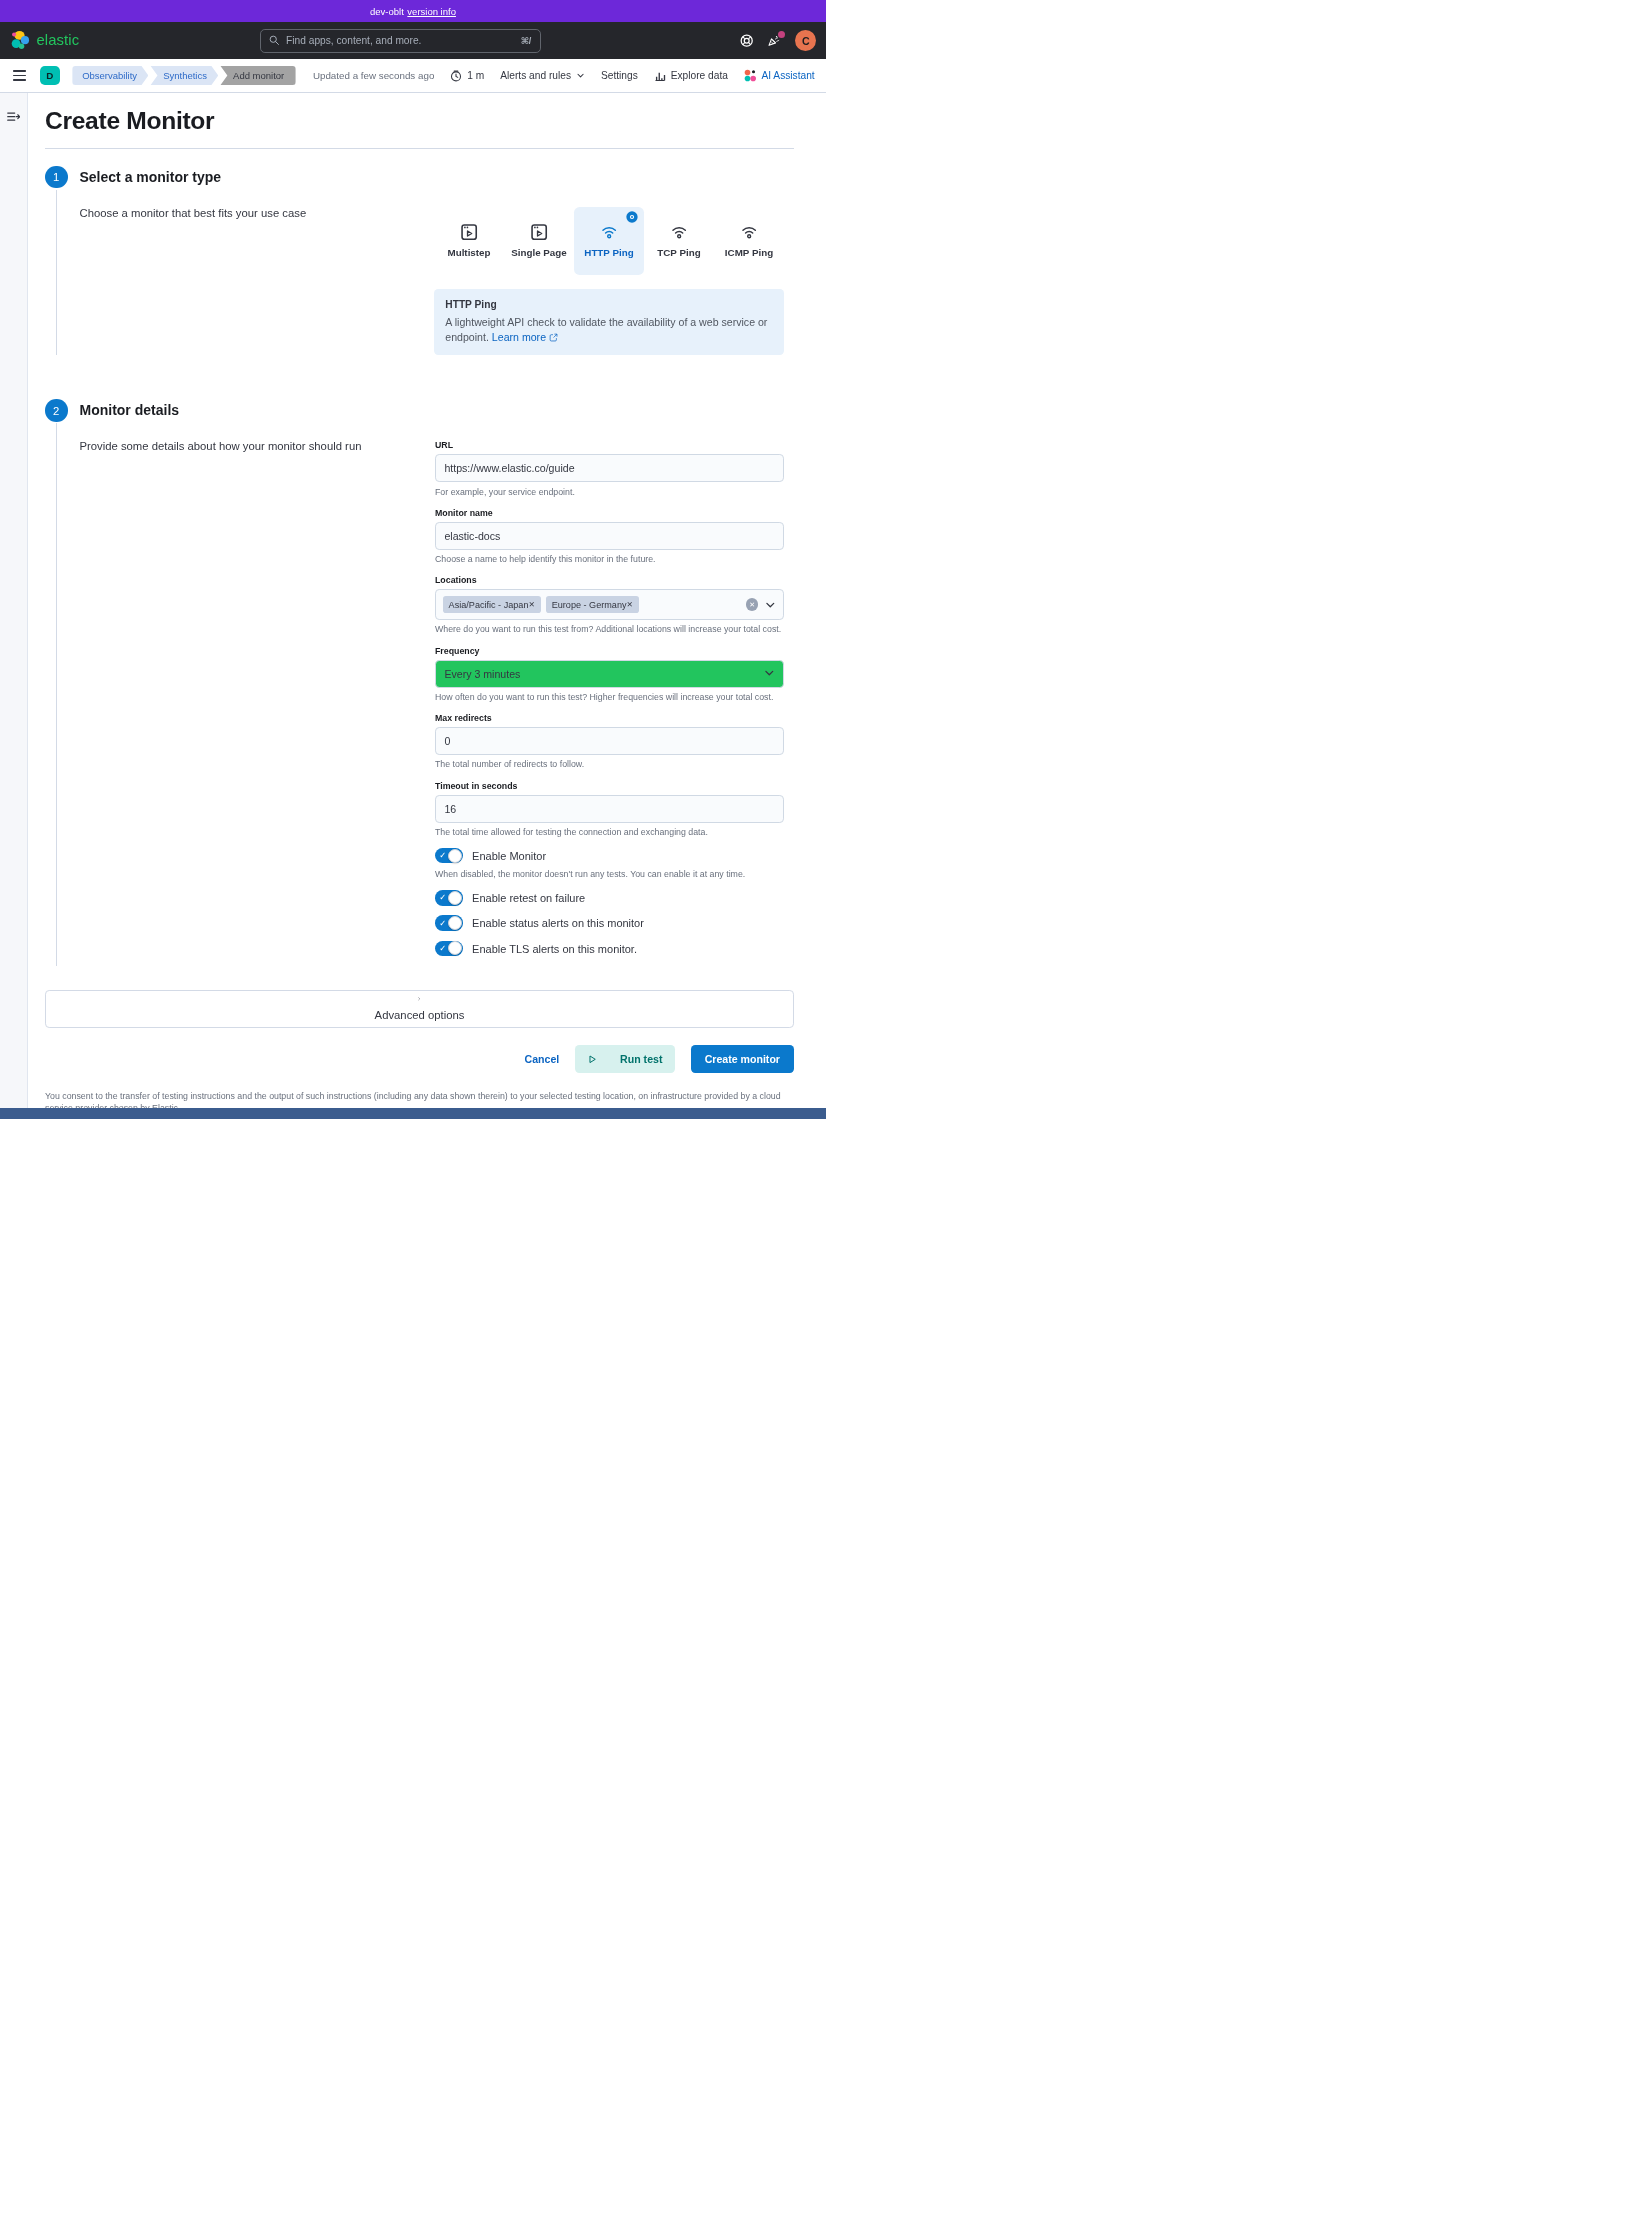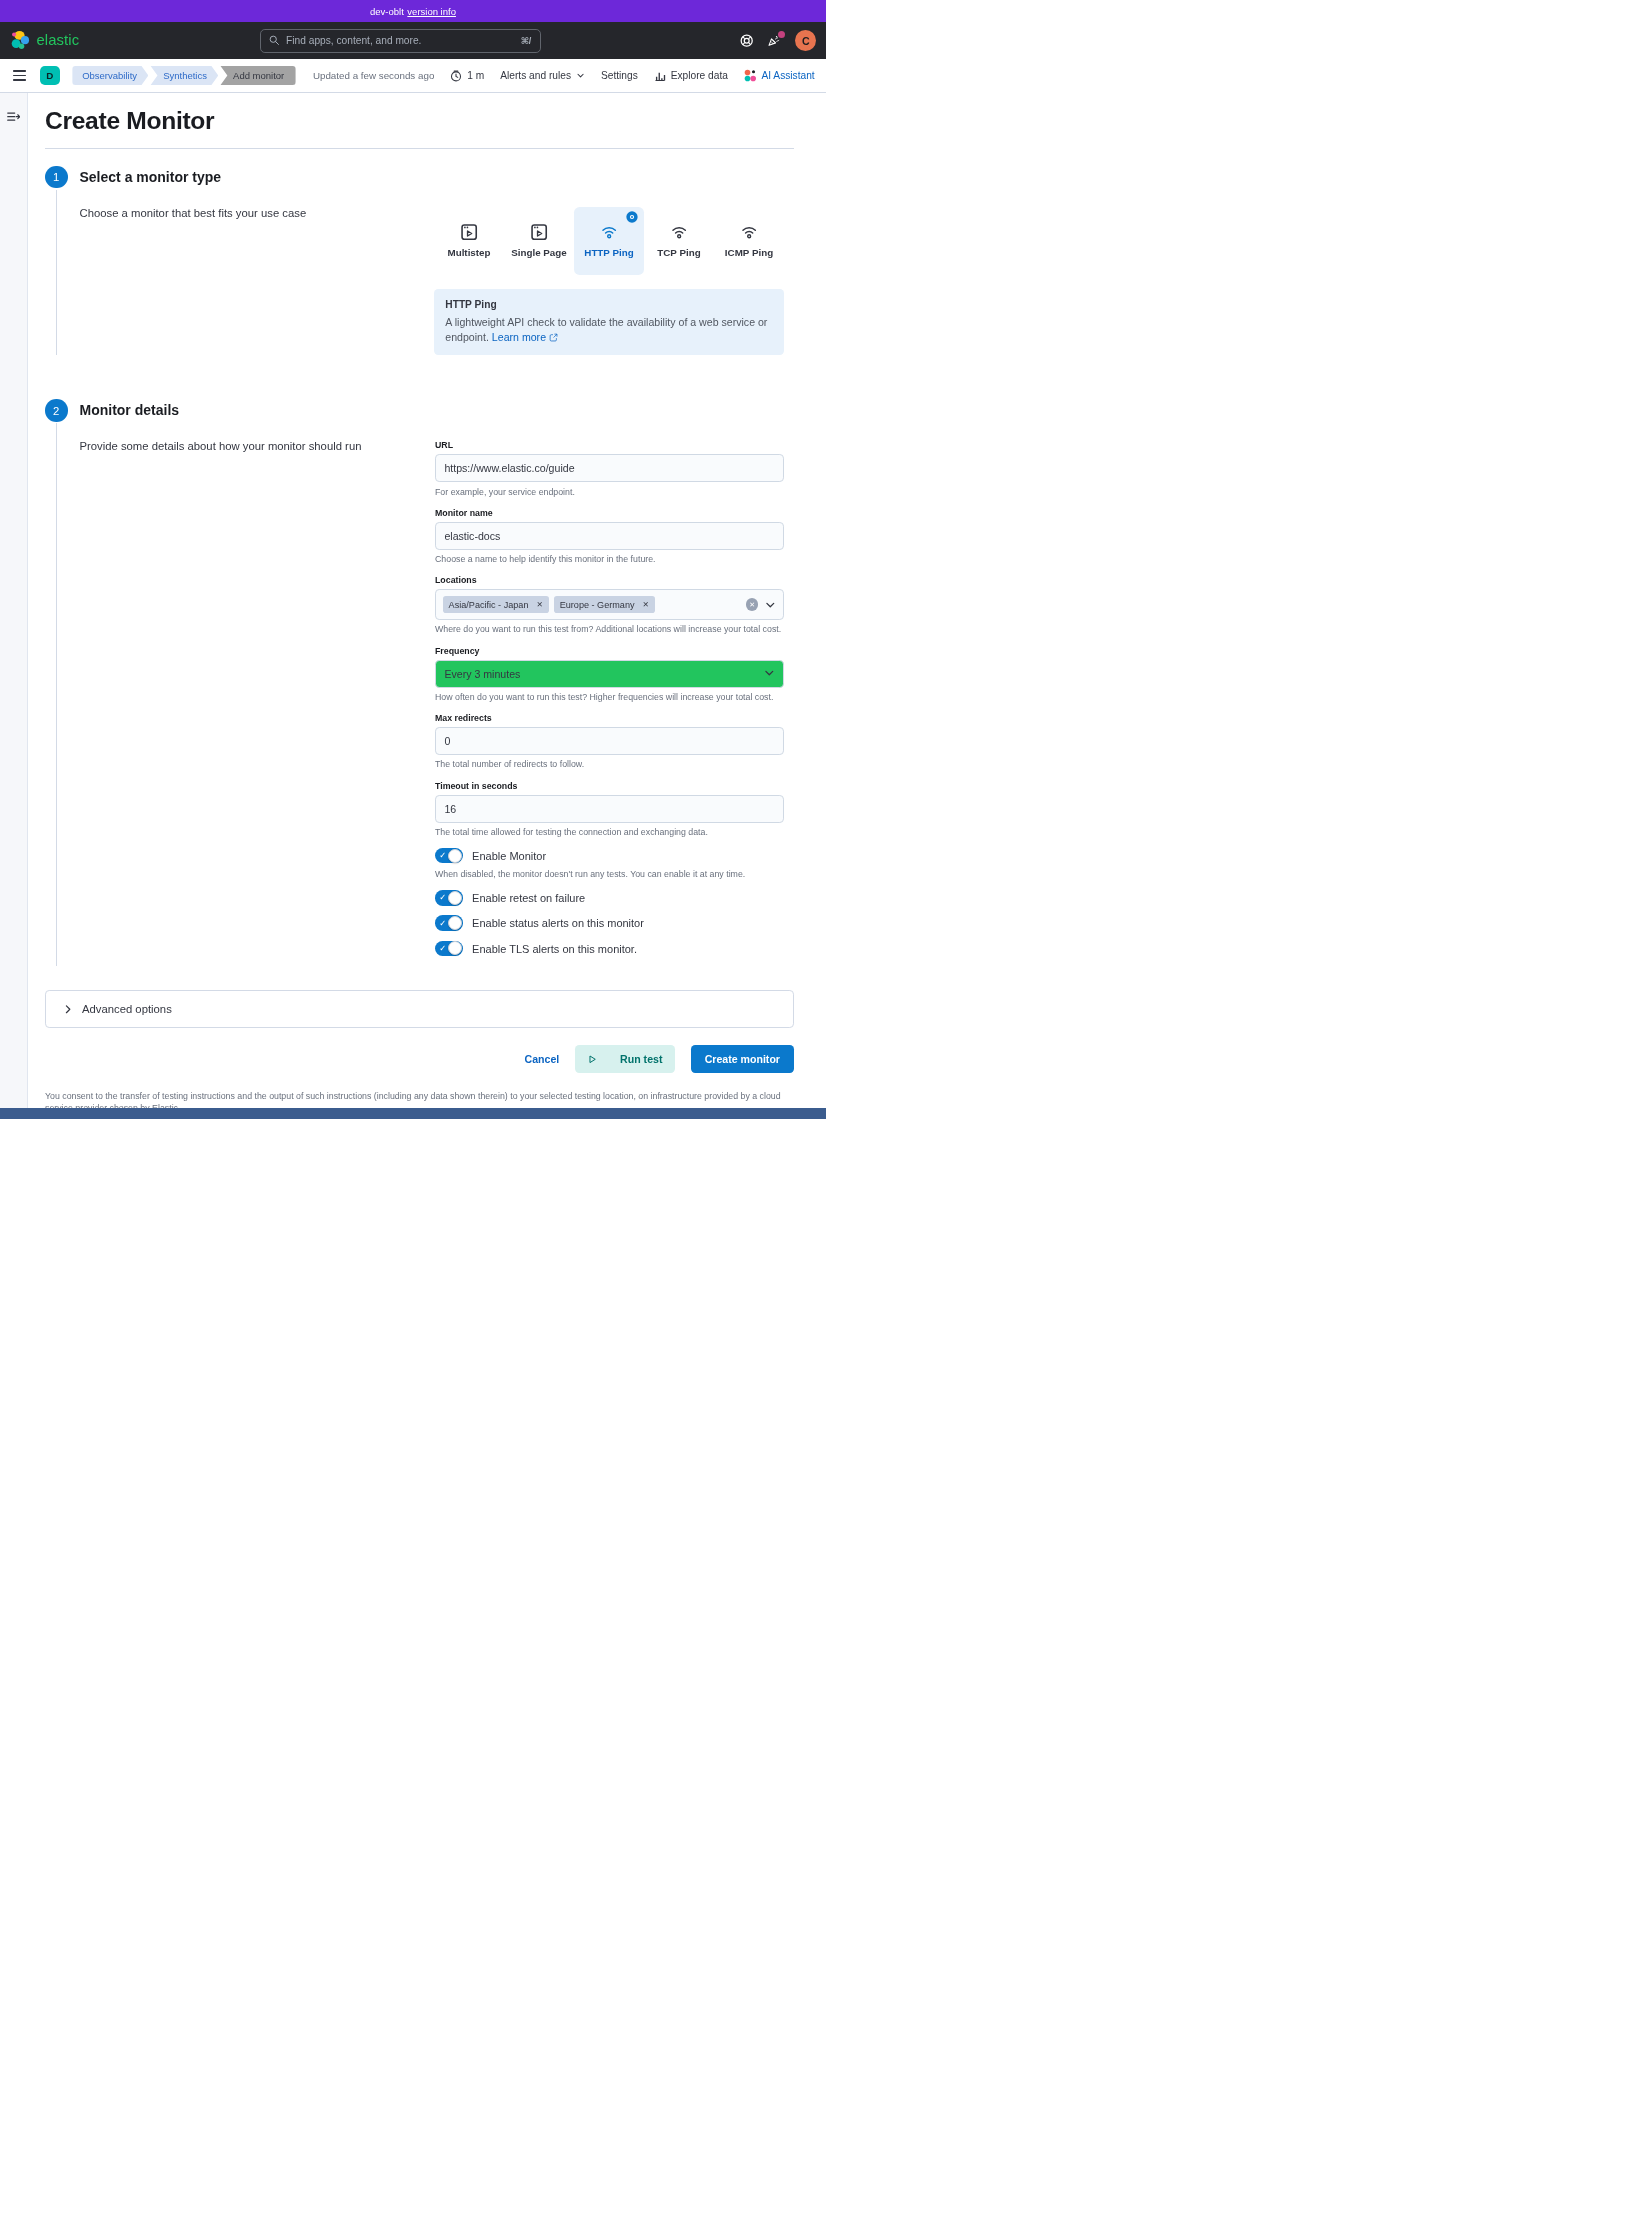--- a/index.html
+++ b/index.html
@@ -129,21 +129,21 @@
     width:100%; height:28px; background:#f9fbfd; border:0.7px solid #d0d9e4; border-radius:4.2px;
     padding:0 8.4px; font-size:10.6px; color:#343741; font-family:inherit; outline:none;
   }
   .f-help { font-size:8.8px; color:#69707d; margin-top:4.2px; line-height:11.3px; }
   .combo {
     width:100%; min-height:31px; background:#f9fbfd; border:0.7px solid #d0d9e4; border-radius:4.2px;
     display:flex; align-items:center; padding:0 7px; gap:5.6px;
   }
   .tag {
     background:#c9d3e3; border-radius:2.8px; height:17px; display:flex; align-items:center;
-    gap:8px; padding:0 5.6px; font-size:9.1px; color:#343741; cursor:pointer;
+    gap:0; padding:0 5.6px; font-size:9.1px; color:#343741; cursor:pointer;
   }
   .tag .x { font-size:7.7px; color:#343741; }
   .combo-right { margin-left:auto; display:flex; align-items:center; gap:7px; }
   .clear-circle {
     width:12.7px; height:12.7px; border-radius:50%; background:#98a2b3; color:#fff;
     font-size:7px; font-weight:700; display:flex; align-items:center; justify-content:center; cursor:pointer;
   }
   .select-box {
     width:100%; height:28px; background:#22c55e; border:0.7px solid #d0d9e4; border-radius:4.2px;
     display:flex; align-items:center; justify-content:space-between; padding:0 8.4px;
@@ -159,21 +159,21 @@
   .switch .check { position:absolute; left:4.2px; top:2.1px; color:#fff; font-size:8.4px; font-weight:700; }
   .switch .knob {
     position:absolute; right:0.7px; top:0.7px; width:14px; height:14px; border-radius:50%;
     background:#fff; border:0.7px solid #c9d0da; box-shadow:0 0.7px 1.4px rgba(0,0,0,.2);
   }
   .toggle-label { margin-left:9.1px; font-size:11px; color:#343741; }
   .toggle-help { font-size:8.8px; color:#69707d; margin:-4.2px 0 9.8px 0; line-height:11.3px; }
   
   .advanced {
     margin-top:18.3px; border:0.7px solid #d3dae6; border-radius:4.2px; height:38px;
-    display:flex; align-items:center; padding:6px 17px; gap:8.4px; cursor:pointer;
+    display:flex; align-items:center; padding:6px 17px; gap:8.4px; cursor:pointer;flex-direction:column;
   }
   .advanced .adv-label { font-size:11.3px; color:#343741; }
   
   .footer-actions { display:flex; align-items:center; justify-content:flex-end; gap:15.5px; margin-top:17px; }
   .btn-cancel { color:#0b64c2; font-size:10.6px; font-weight:600; cursor:pointer; }
   .btn {
     height:28px; border:none; border-radius:4.2px; font-family:inherit; font-size:10.6px;
     font-weight:600; display:flex; align-items:center; gap:22px; cursor:pointer; padding:0 12.7px;
   }
   .btn-runtest { background:#d7f1ee; color:#00726b; }

